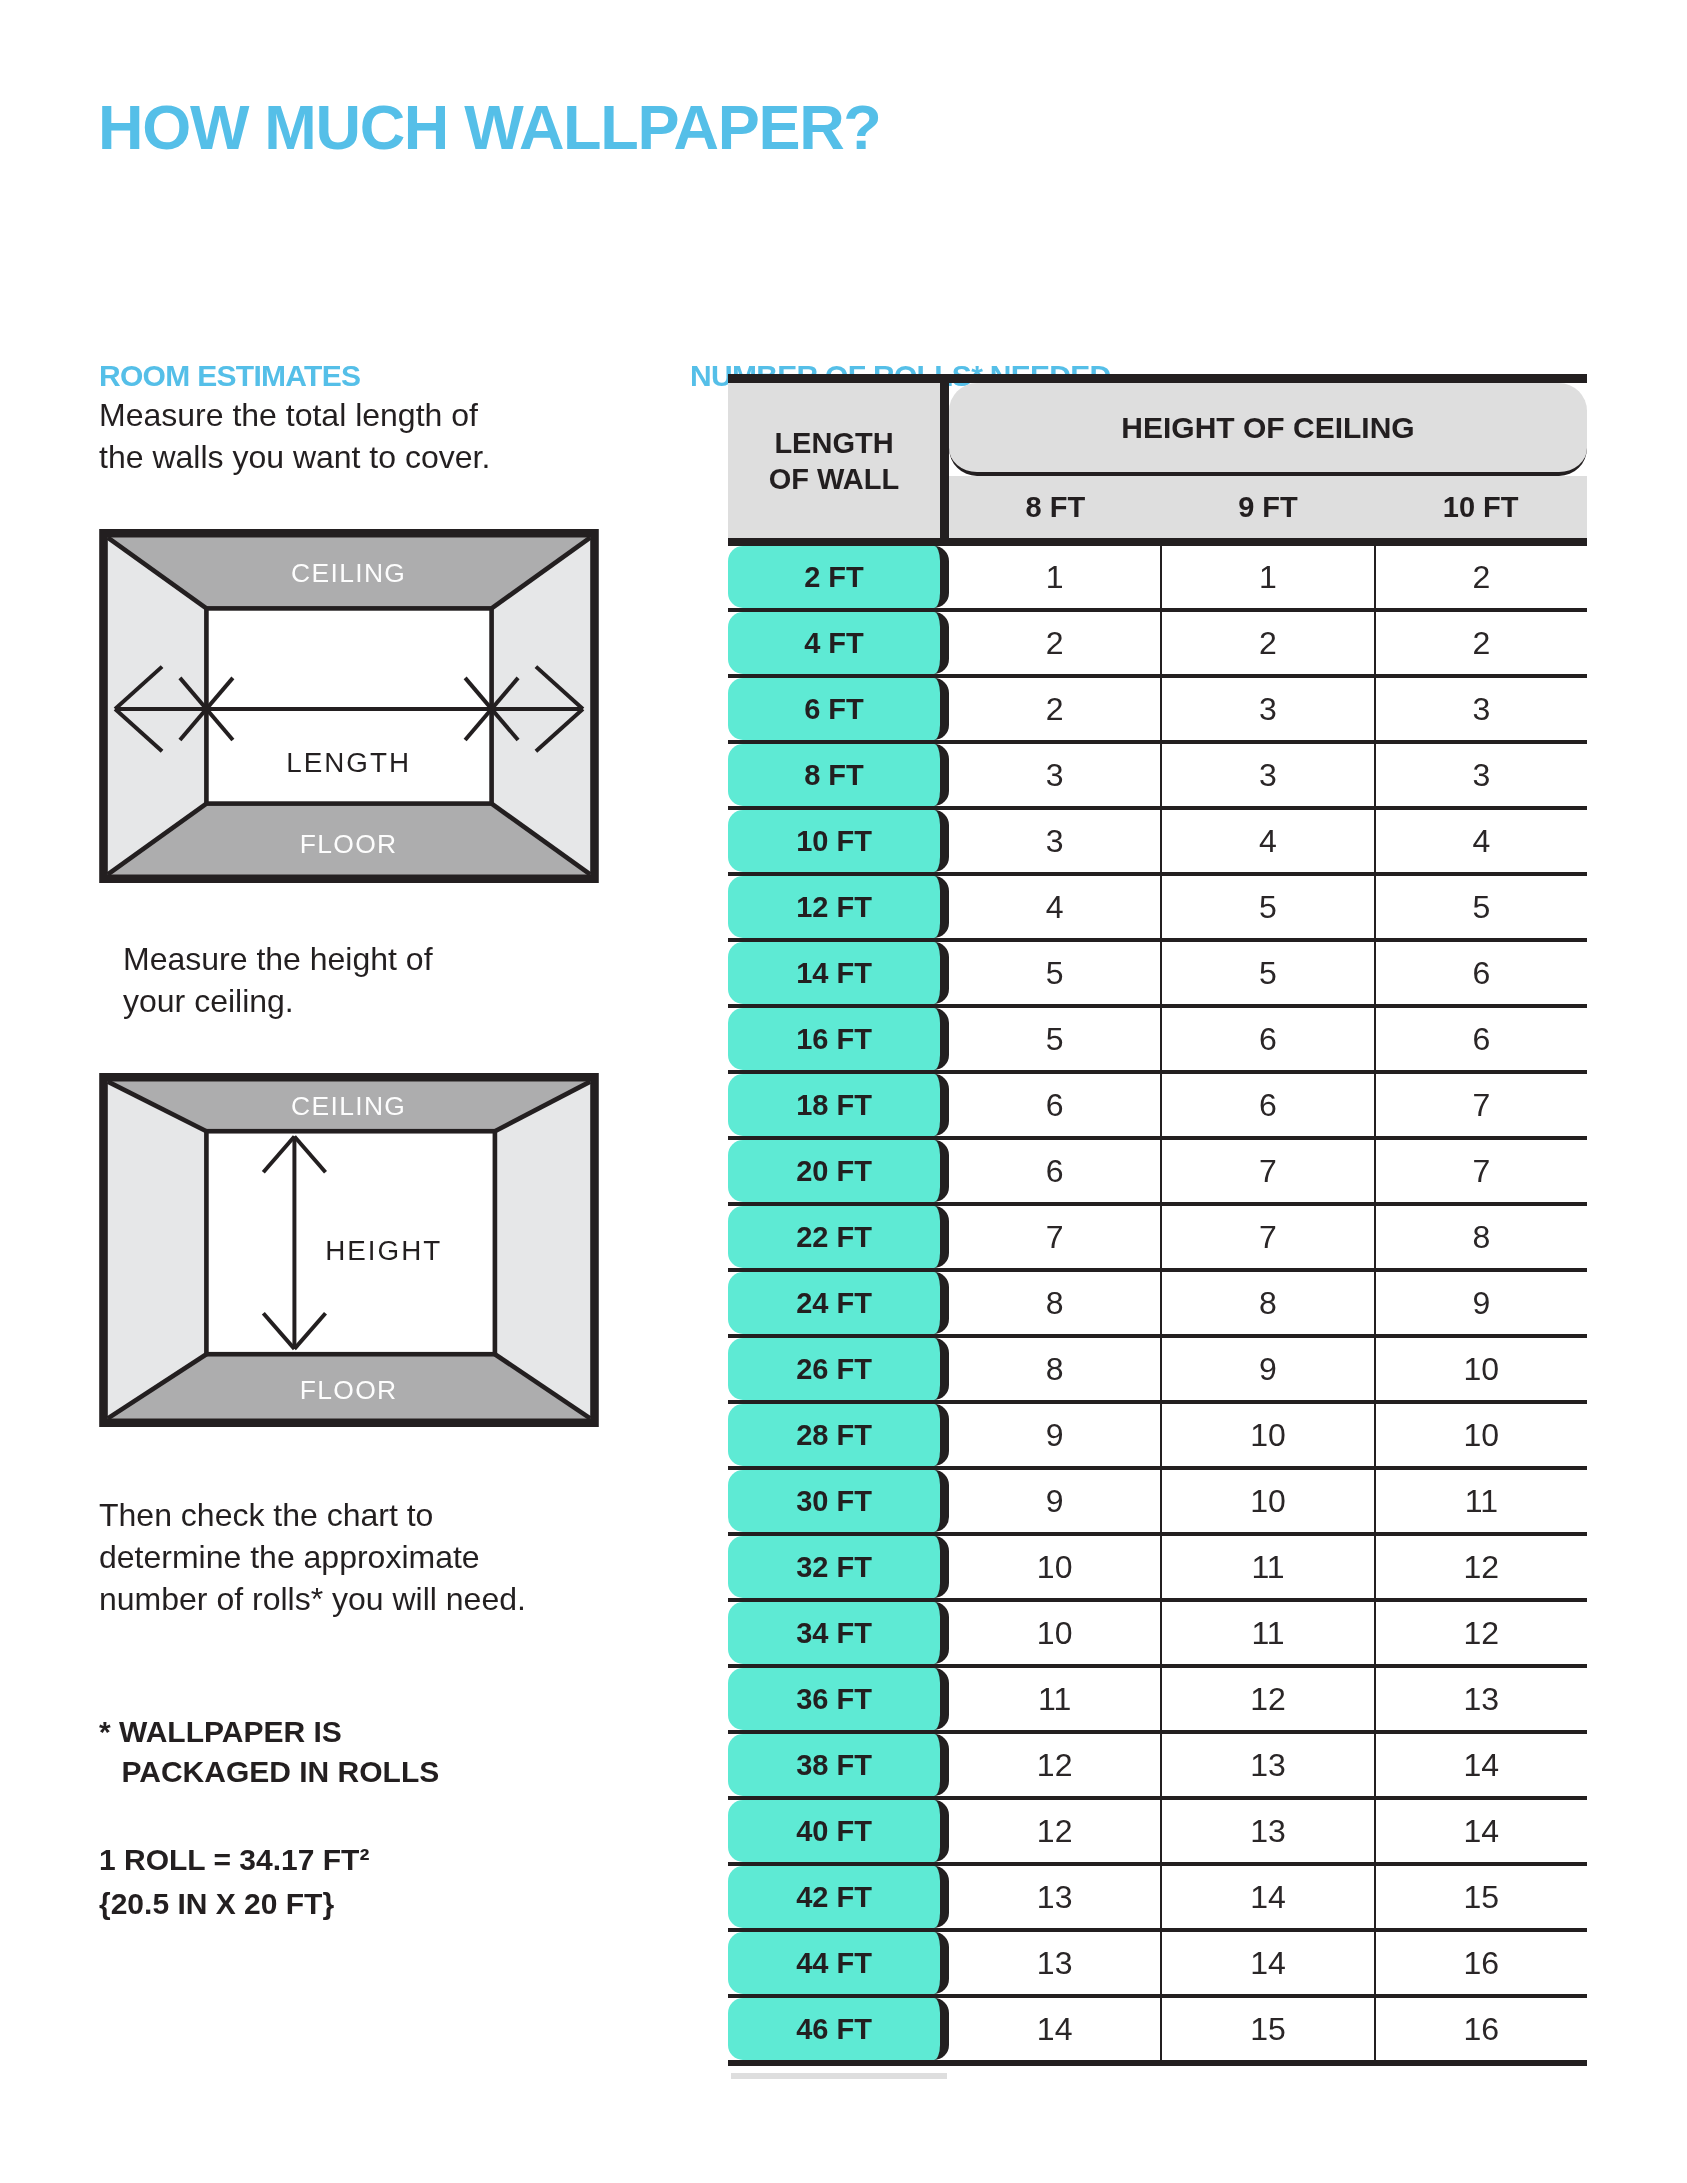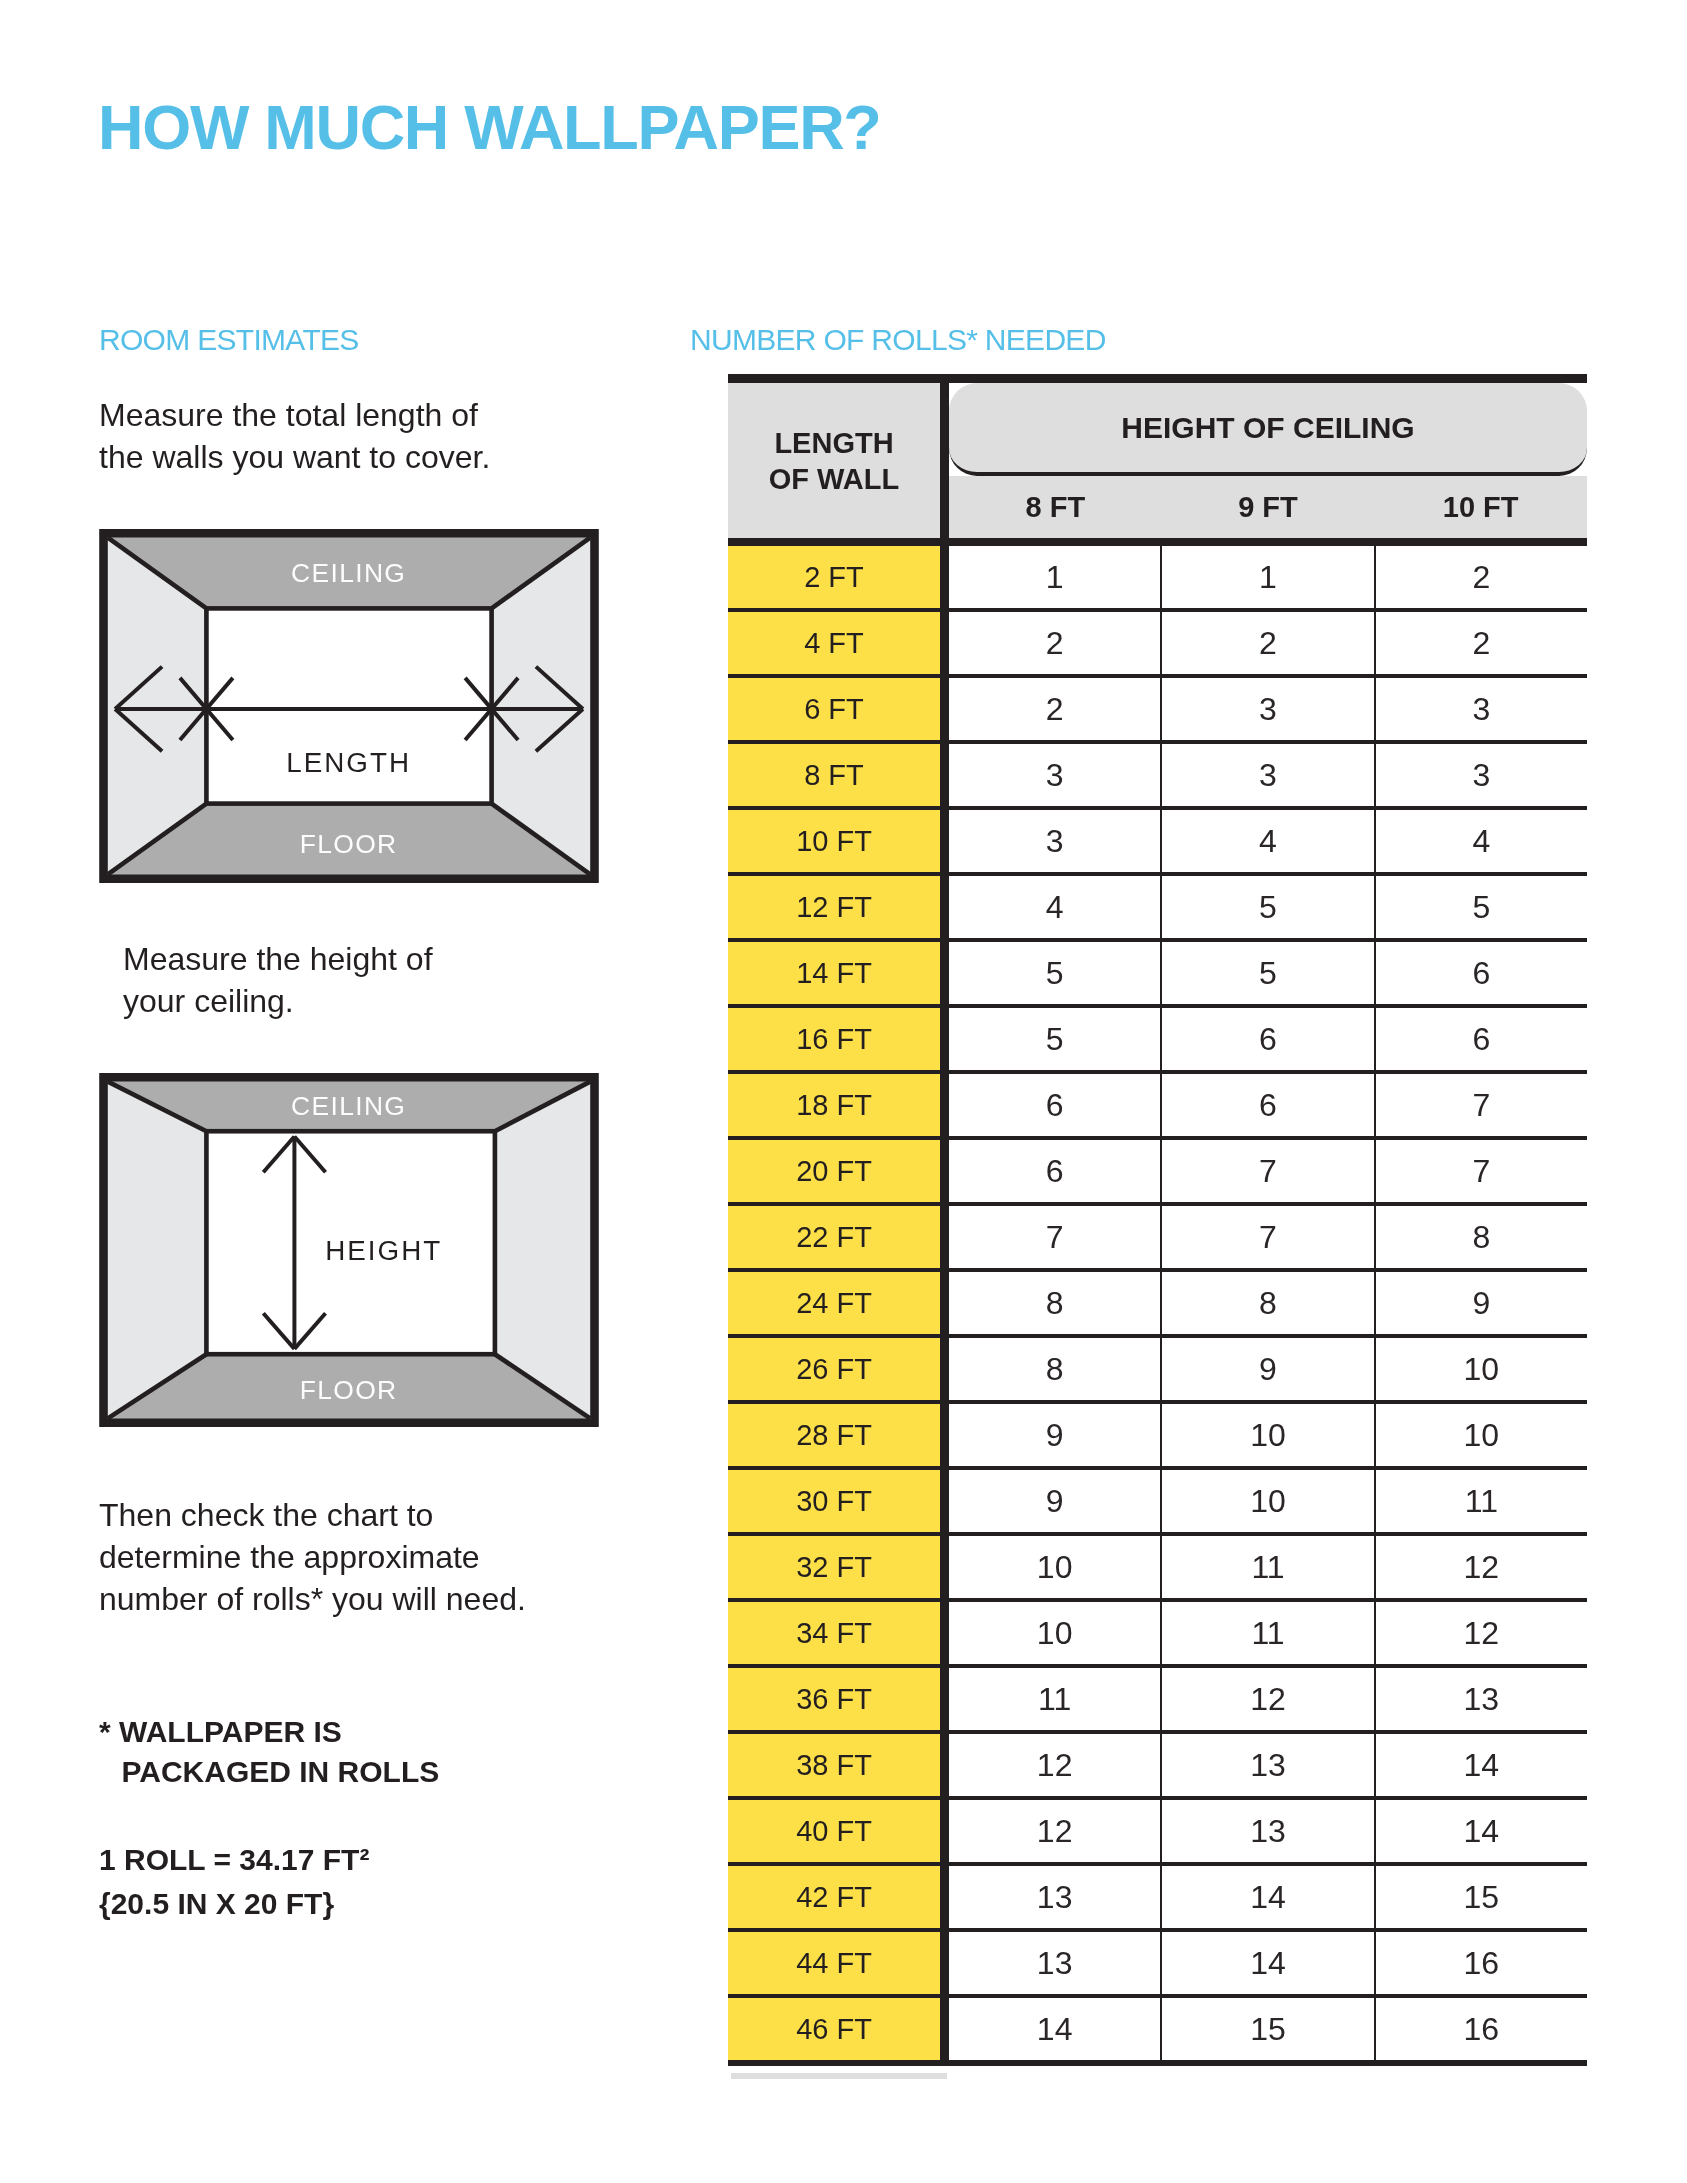--- a/index.html
+++ b/index.html
@@ -11,21 +11,21 @@
     color:#231F20;
     overflow:hidden;
   }
   .abs{position:absolute;}
   .page-title{
     left:98px;top:91px;
     font-size:63px;font-weight:bold;letter-spacing:-1.3px;
     color:#55BFE8;white-space:nowrap;
   }
   .section-heading{
-    font-size:30px;font-weight:normal;color:#55BFE8;white-space:nowrap;letter-spacing:-0.7px;
+    font-size:30px;font-weight:bold;color:#55BFE8;white-space:nowrap;letter-spacing:-0.7px;margin-top:36px;
   }
   .body-text{font-size:32px;line-height:42px;color:#231F20;}
   .footnote-block{font-size:30px;font-weight:bold;line-height:40px;}
   .footnote-line2{padding-left:22.5px;}
   .rollinfo{font-size:30px;font-weight:bold;line-height:44px;}
   
   .rolls-heading{
     left:690px;top:323px;width:859px;
     text-align:left;
   }
@@ -43,22 +43,22 @@
     display:flex;align-items:center;justify-content:center;
     font-weight:bold;font-size:30px;letter-spacing:0px;border-radius:28px;
   }
   .sub-headers{height:62px;display:flex;background:#DEDEDE;}
   .sub-headers .sh{flex:1;text-align:center;line-height:62px;font-weight:bold;font-size:29px;}
   .rows{border-bottom:6.6px solid #231F20;}
   .tr{display:flex;height:62px;}
   .tr + .tr{border-top:4px solid #231F20;}
   .cell{text-align:center;line-height:62px;}
   .cell.label{
-    width:212px;background:#fde047;border-right:9.3px solid #231F20;
-    font-weight:normal;font-size:29px;
+    width:212px;background:#5eead4;border-right:9.3px solid #231F20;
+    font-weight:bold;font-size:29px;border-radius:15px;
   }
   .cell.val{flex:1;background:#ffffff;font-size:32px;color:#2A2627;}
   .cell.val + .cell.val{border-left:2.6px solid #231F20;}
   .gray-tab{
     position:absolute;left:2.6px;bottom:-13.2px;width:216px;height:6.6px;background:#DEDEDE;
   }
   .diagram{display:block;}
 </style>
 </head>
 <body>

